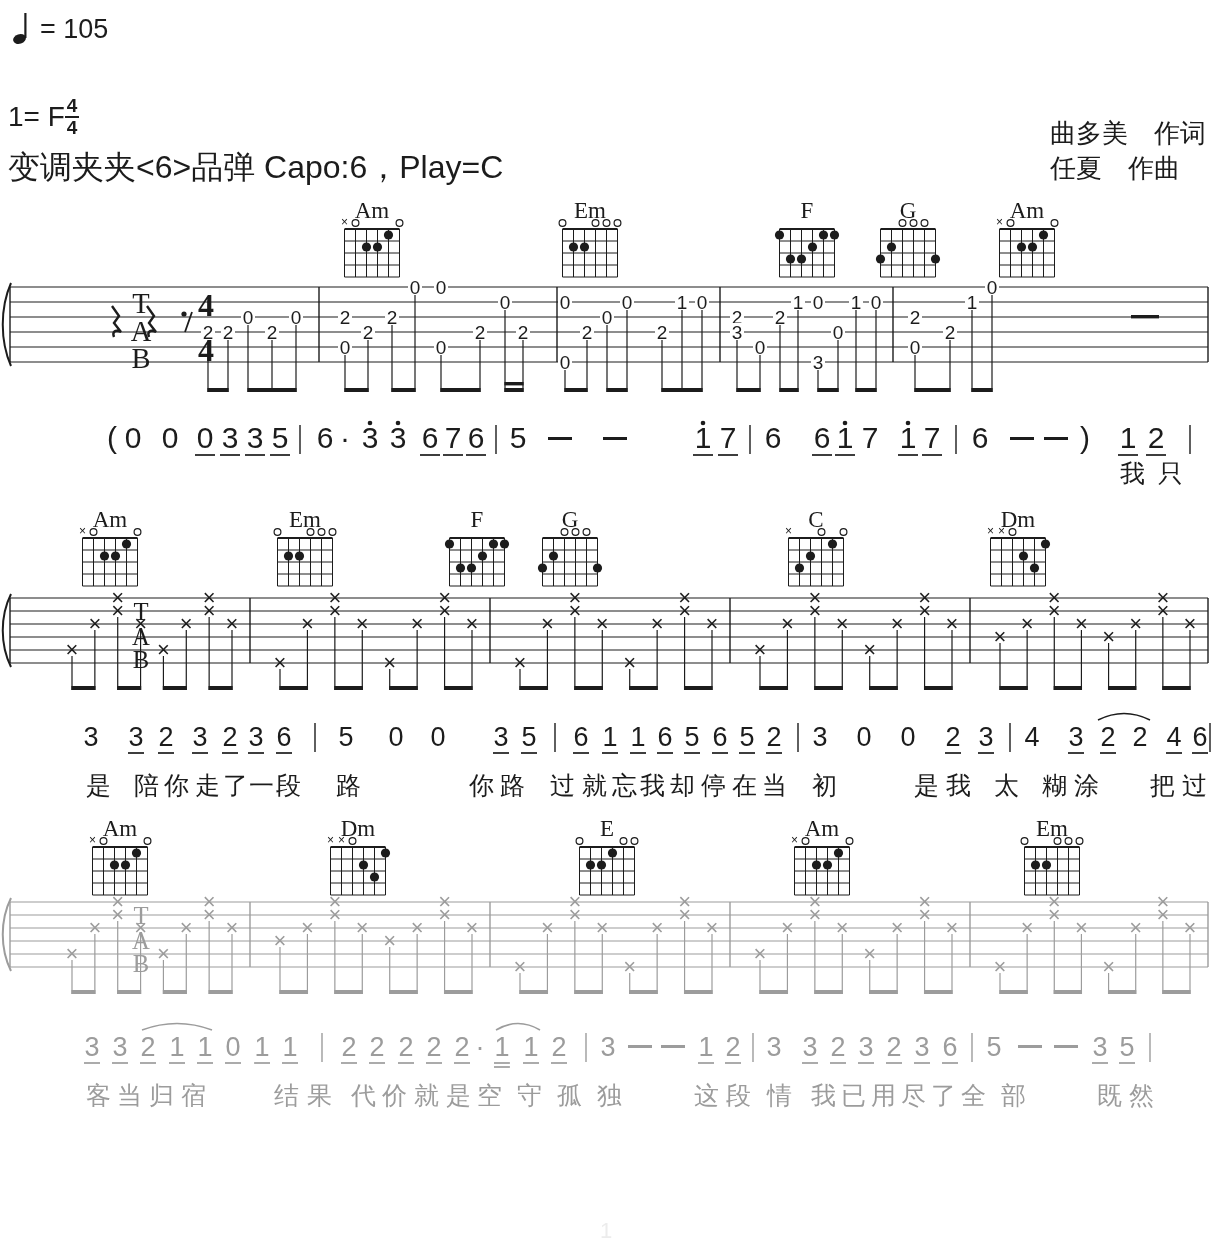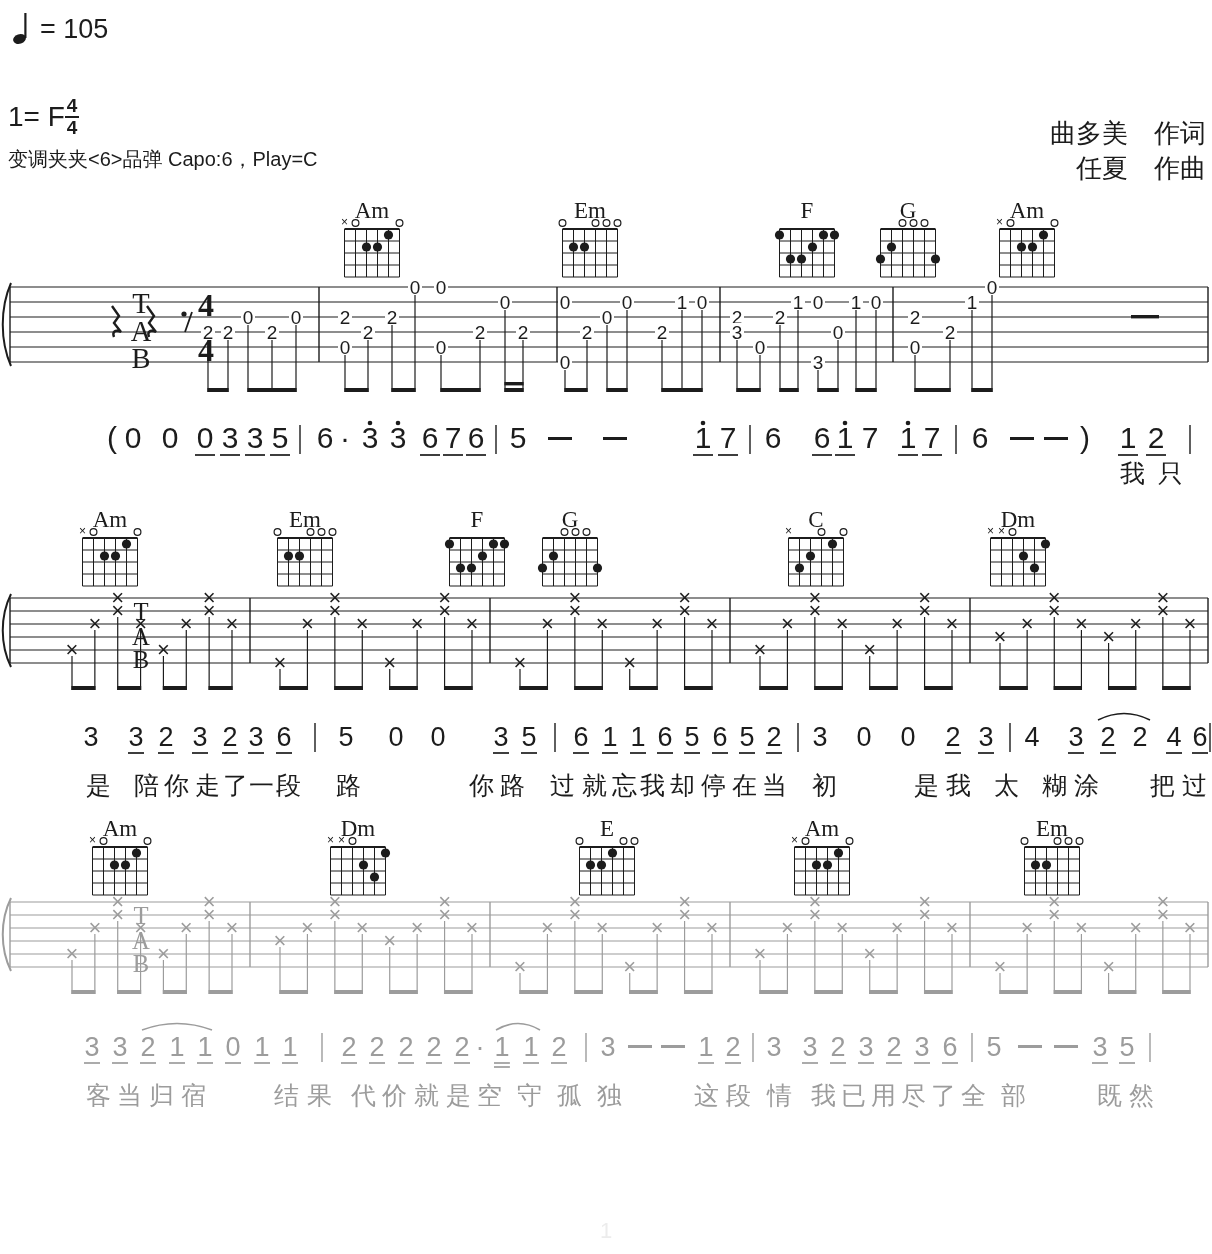--- a/index.html
+++ b/index.html
@@ -5,22 +5,22 @@
   html,body{margin:0;padding:0;background:#fff;}
   #page{position:relative;width:1212px;height:1254px;background:#ffffff;overflow:hidden;
         font-family:"Liberation Sans","DejaVu Sans",sans-serif;color:#1c1c1c;}
   .abs{position:absolute;}
   #title{left:0;right:0;top:34px;text-align:center;font-size:42px;font-weight:700;letter-spacing:2px;}
   #subtitle{left:0;right:0;top:88px;text-align:center;font-size:27px;}
   #tempo{left:12px;top:10px;font-size:27px;display:flex;align-items:center;gap:8px;}
   #keysig{left:8px;top:96px;font-size:28px;display:flex;align-items:center;gap:0;}
   .frac{display:inline-flex;flex-direction:column;align-items:center;font-size:19px;line-height:1.05;font-weight:700;}
   .frac .top{border-bottom:2px solid #1c1c1c;padding:0 2px;}
-  #capo{left:8px;top:146px;font-size:20px;}
-  #credits{right:6px;top:116px;text-align:right;font-size:26px;line-height:1.35;}
+  #capo{left:8px;top:146px;font-size:32px;}
+  #credits{right:6px;top:116px;text-align:left;font-size:26px;line-height:1.35;}
   #pagenum{left:0;right:0;top:1218px;text-align:center;font-size:22px;color:#ececec;}
   svg{position:absolute;left:0;top:0;}
   text{user-select:none;}
 </style>
 </head>
 <body>
 
 <div id="page">
   <div class="abs" id="tempo">
     <svg width="20" height="38" style="position:static">

